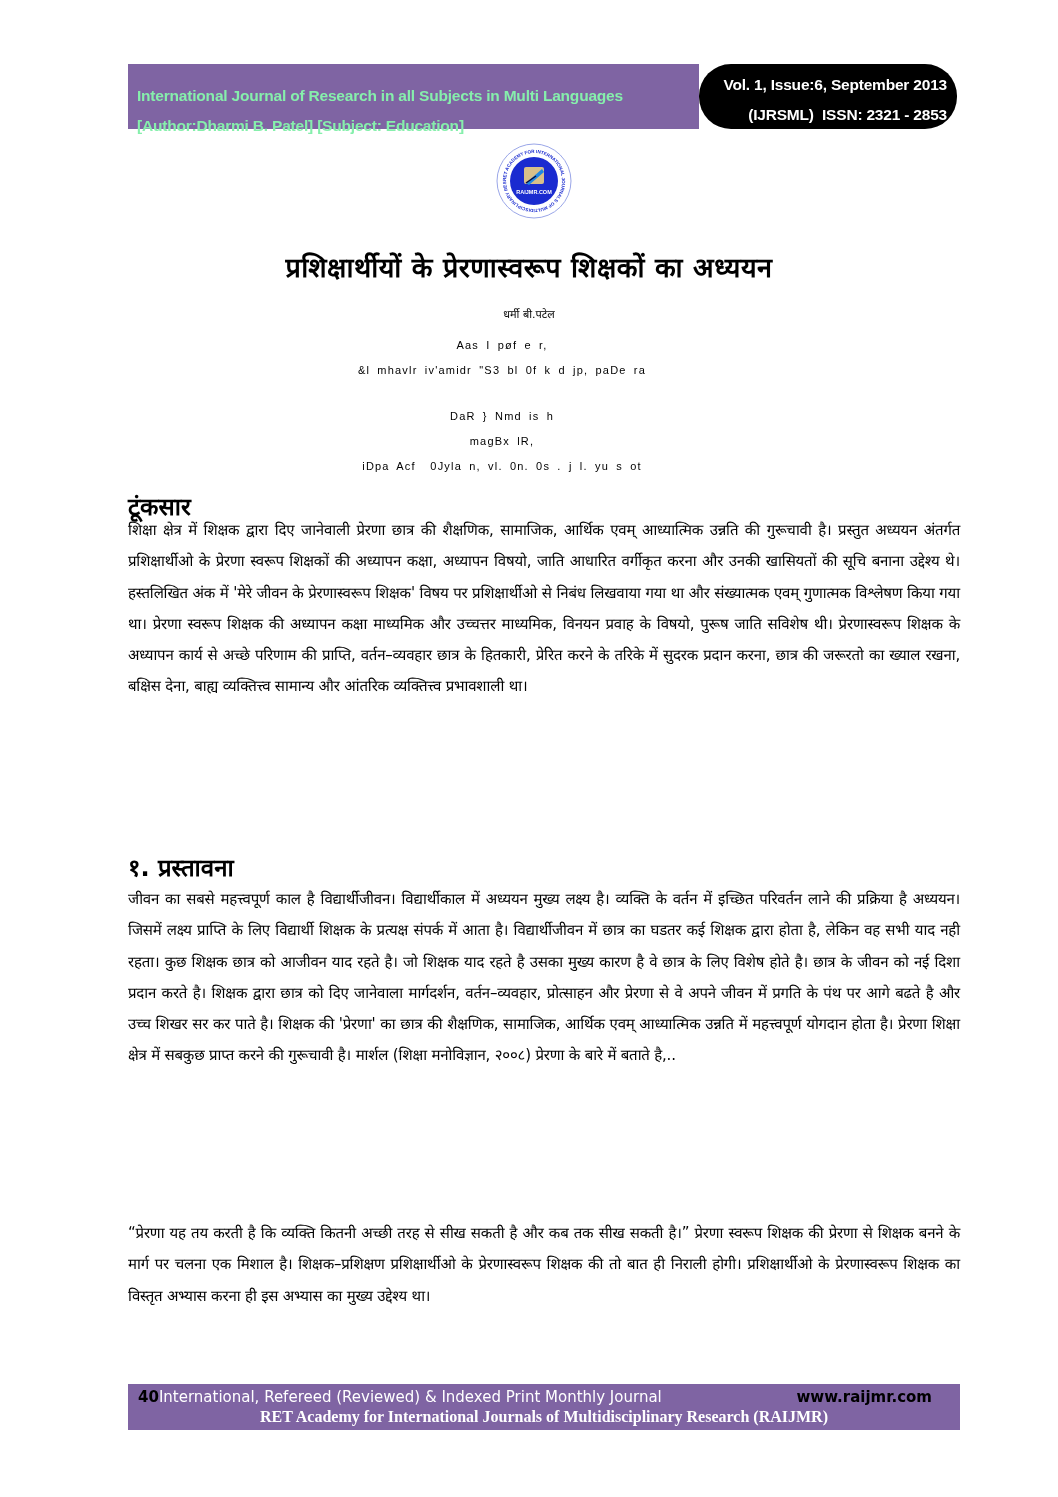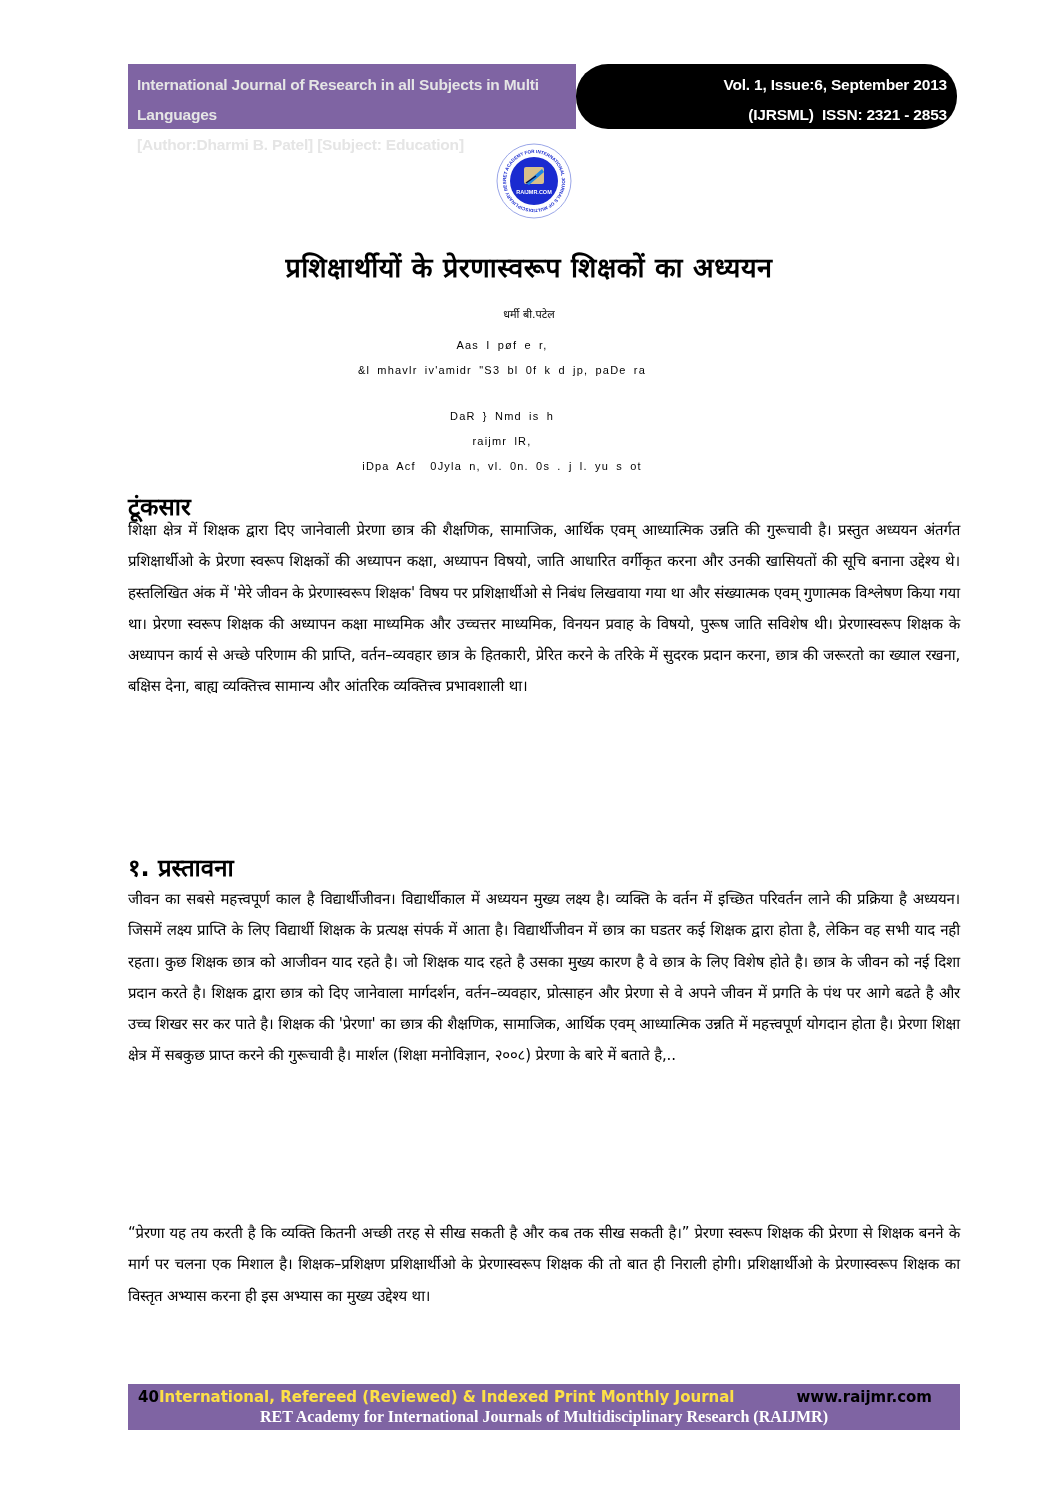--- a/index.html
+++ b/index.html
@@ -1,20 +1,20 @@
 <!DOCTYPE html>
 <html><head>
 <meta charset="utf-8">
 <style>
   * { margin: 0; padding: 0; box-sizing: border-box; }
   html, body { width: 1058px; height: 1497px; background: #ffffff; }
   body { position: relative; font-family: "DejaVu Sans", sans-serif; color: #000; overflow: hidden; }
 
   .header { position: absolute; left: 128px; top: 64px; width: 829px; height: 65px; display: flex; }
-  .header-left { width: 448px; background: #7f64a3; color: #e5e5e5; padding: 6px 0 0 9px;
+  .header-left { width: 571px; background: #7f64a3; color: #86efac; padding: 17px 0 0 9px;
     font-family: "Liberation Sans", sans-serif; font-weight: bold; font-size: 15.5px; line-height: 30px; letter-spacing: -0.2px; }
   .header-right { flex: 1; background: #000; color: #fff; text-align: right; padding: 6px 10px 0 0;
     font-family: "Liberation Sans", sans-serif; font-weight: bold; font-size: 15.5px; line-height: 30px; letter-spacing: -0.2px; border-radius: 32px; }
   .header-right .ln2 { white-space: pre; }
 
   .logo { position: absolute; left: 496px; top: 141px; width: 76px; height: 80px; }
 
   .title { position: absolute; left: 0; top: 248px; width: 1058px; text-align: center;
     font-family: "DejaVu Sans", sans-serif; font-weight: bold; font-size: 27px; letter-spacing: 0.5px; }
   .author { position: absolute; left: 0; top: 306px; width: 1058px; text-align: center; font-size: 11px; }
@@ -29,21 +29,21 @@
   .para { position: absolute; left: 128px; width: 832px; font-size: 15px; line-height: 31.3px;
     text-align: justify; letter-spacing: -0.2px; }
   .p-abstract { top: 515px; }
   .p-intro { top: 884px; }
   .p-quote { top: 1218px; }
 
   .footer { position: absolute; left: 128px; top: 1384px; width: 832px; height: 46px; background: #7f64a3; }
   .footer-row1 { display: flex; justify-content: space-between; padding: 3px 28px 0 10px;
     font-family: "DejaVu Sans", sans-serif; font-size: 15px; line-height: 20px; }
   .page-num { color: #000; font-weight: bold; }
-  .footer-journal { color: #fde047; font-weight: bold; }
+  .footer-journal { color: #ffffff; font-weight: normal; }
   .footer-url { color: #000; font-weight: bold; }
   .footer-row2 { text-align: center; color: #fff; font-family: "Liberation Serif", serif;
     font-weight: bold; font-size: 16px; line-height: 20px; }
 </style>
 </head>
 <body>
 
 <div class="header">
   <div class="header-left">
     <div>International Journal of Research in all Subjects in Multi Languages</div>
@@ -68,21 +68,21 @@
     <path d="M30 42 L40 35" stroke="#0d0d3a" stroke-width="1.5"></path>
     <text x="38" y="53" font-size="5.5" fill="#ffffff" text-anchor="middle" font-family="Liberation Sans, sans-serif" font-weight="bold">RAIJMR.COM</text>
   </svg>
 </div>
 
 <div class="title">प्रशिक्षार्थीयों के प्रेरणास्वरूप शिक्षकों का अध्ययन</div>
 <div class="author">धर्मी बी.पटेल</div>
 <div class="garbled g1">Aas I pøf e r,</div>
 <div class="garbled g2">&amp;l mhavlr iv'amidr "S3 bl 0f k d jp, paDe ra</div>
 <div class="garbled g3">DaR } Nmd is h</div>
-<div class="garbled g4">raijmr lR,</div>
+<div class="garbled g4">magBx lR,</div>
 <div class="garbled g5">iDpa Acf  0Jyla n, vl. 0n. 0s . j l. yu s ot</div>
 
 <div class="section-heading h-abstract">टूंकसार</div>
 <div class="para p-abstract">शिक्षा क्षेत्र में शिक्षक द्वारा दिए जानेवाली प्रेरणा छात्र की शैक्षणिक, सामाजिक, आर्थिक एवम् आध्यात्मिक उन्नति की गुरूचावी है। प्रस्तुत अध्ययन अंतर्गत प्रशिक्षार्थीओ के प्रेरणा स्वरूप शिक्षकों  की अध्यापन कक्षा, अध्यापन विषयो, जाति आधारित वर्गीकृत करना और उनकी खासियतों की सूचि बनाना उद्देश्य थे। हस्तलिखित अंक में 'मेरे जीवन के प्रेरणास्वरूप शिक्षक' विषय पर प्रशिक्षार्थीओ से निबंध लिखवाया गया था और संख्यात्मक एवम् गुणात्मक विश्लेषण किया गया था। प्रेरणा स्वरूप शिक्षक की अध्यापन कक्षा माध्यमिक और उच्चत्तर माध्यमिक, विनयन प्रवाह के विषयो, पुरूष जाति सविशेष थी। प्रेरणास्वरूप शिक्षक के अध्यापन कार्य से अच्छे परिणाम की प्राप्ति, वर्तन–व्यवहार छात्र के हितकारी, प्रेरित करने के तरिके में सुदरक प्रदान करना, छात्र की जरूरतो का ख्याल रखना, बक्षिस देना, बाह्य व्यक्तित्त्व सामान्य  और आंतरिक व्यक्तित्त्व प्रभावशाली था।</div>
 
 <div class="section-heading h-intro">१. प्रस्तावना</div>
 <div class="para p-intro">जीवन का सबसे महत्त्वपूर्ण काल है विद्यार्थीजीवन। विद्यार्थीकाल में अध्ययन मुख्य लक्ष्य है। व्यक्ति के वर्तन में इच्छित परिवर्तन लाने की प्रक्रिया है अध्ययन। जिसमें लक्ष्य प्राप्ति के लिए विद्यार्थी शिक्षक के प्रत्यक्ष संपर्क में आता है। विद्यार्थीजीवन में छात्र का घडतर कई शिक्षक द्वारा होता है, लेकिन वह सभी याद नही रहता। कुछ शिक्षक छात्र को आजीवन याद रहते है। जो शिक्षक याद रहते है उसका मुख्य कारण है वे छात्र के लिए विशेष होते है। छात्र के जीवन को नई दिशा प्रदान करते है। शिक्षक द्वारा छात्र को दिए जानेवाला मार्गदर्शन, वर्तन–व्यवहार, प्रोत्साहन और प्रेरणा से वे अपने जीवन में प्रगति के पंथ पर आगे बढते है और उच्च शिखर सर कर पाते है। शिक्षक की 'प्रेरणा' का छात्र की शैक्षणिक, सामाजिक, आर्थिक एवम् आध्यात्मिक उन्नति में महत्त्वपूर्ण योगदान होता है। प्रेरणा शिक्षा क्षेत्र में सबकुछ प्राप्त करने की गुरूचावी है। मार्शल (शिक्षा मनोविज्ञान, २००८) प्रेरणा के बारे में बताते है,..</div>
 <div class="para p-quote">“प्रेरणा यह तय करती है कि व्यक्ति कितनी अच्छी तरह से सीख सकती है और कब तक सीख सकती है।” प्रेरणा स्वरूप शिक्षक की प्रेरणा से शिक्षक बनने के मार्ग पर चलना एक मिशाल है। शिक्षक–प्रशिक्षण प्रशिक्षार्थीओ के प्रेरणास्वरूप शिक्षक की तो बात ही निराली होगी। प्रशिक्षार्थीओ के प्रेरणास्वरूप शिक्षक का विस्तृत अभ्यास करना ही इस अभ्यास का मुख्य उद्देश्य था।</div>
 
 <div class="footer">

